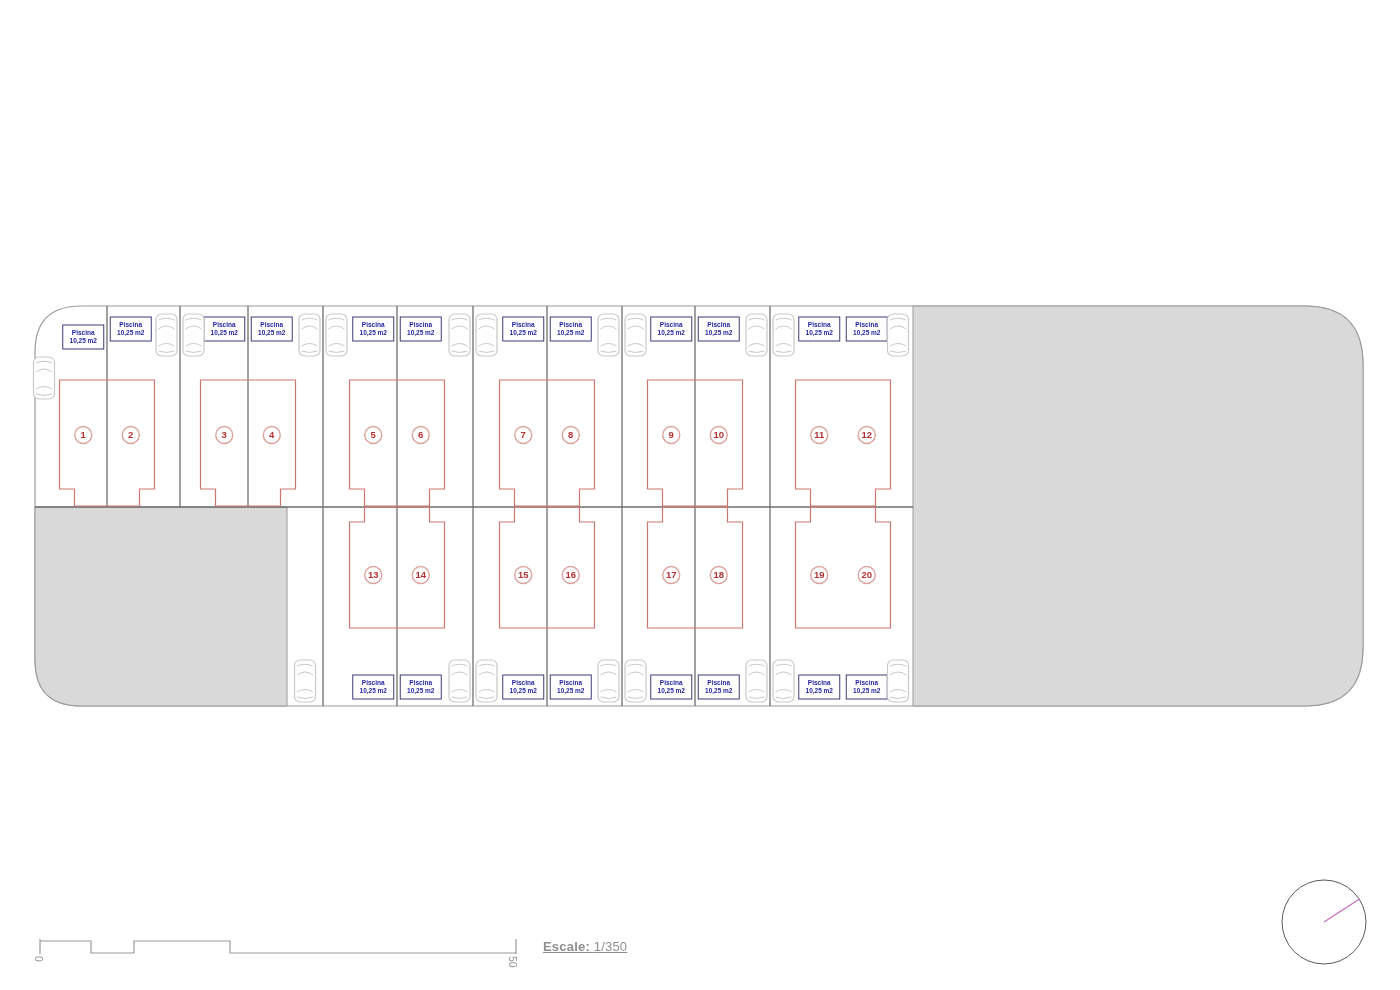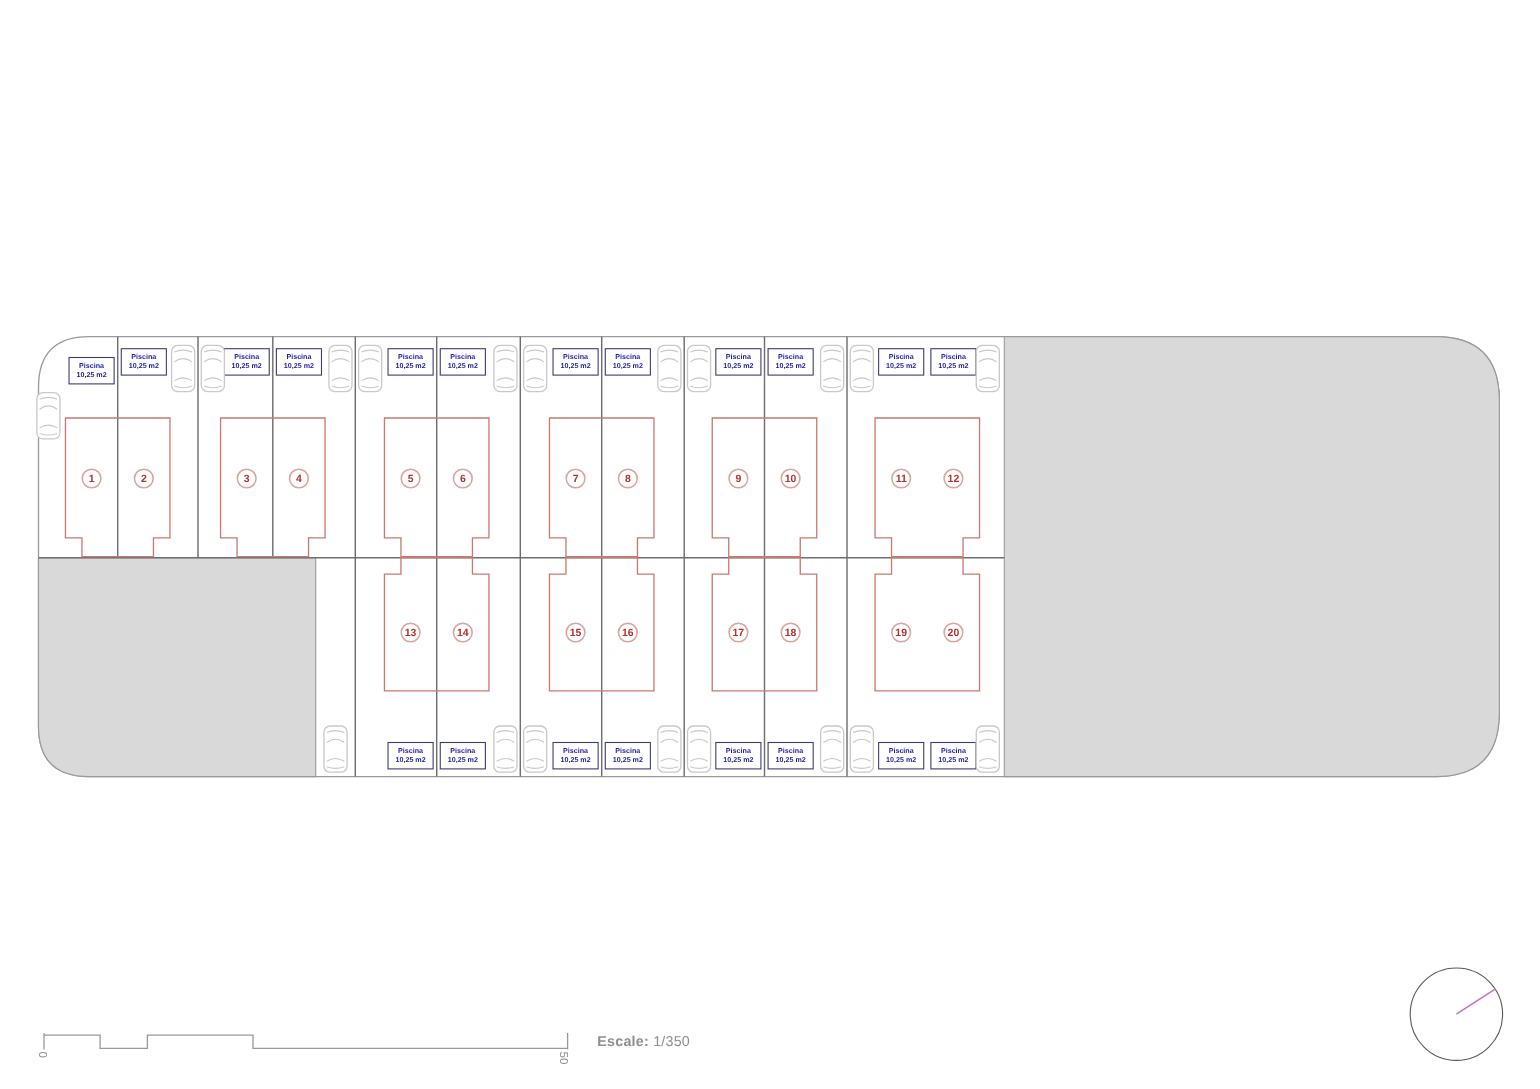--- a/index.html
+++ b/index.html
@@ -2,21 +2,21 @@
 <html><head>
 <meta charset="utf-8">
 <style>
   html,body{margin:0;padding:0;background:#ffffff;}
   body{
     width:1400px;height:990px;position:relative;overflow:hidden;
     font-family:"Liberation Sans","DejaVu Sans",sans-serif;
   }
   #plan-svg{position:absolute;left:0;top:0;}
   .overlay{position:absolute;color:#8f8f8f;}
-  .escale{left:543px;top:939px;font-size:13px;letter-spacing:0.2px;}
+  .escale{left:543px;top:939px;font-size:13px;letter-spacing:0.2px;text-decoration:underline;}
   .escale .lbl{font-weight:bold;}
   .tick{writing-mode:vertical-rl;font-size:10.5px;line-height:1;}
   .tick0{left:33px;top:956px;}
   .tick50{left:507px;top:956px;}
 </style>
 </head>
 <body>
 
 <svg id="plan-svg" width="1400" height="990" viewBox="0 0 1400 990">
     <path d="M 81,306 H 1305 Q 1363,306 1363,364 V 648 Q 1363,706 1305,706 H 81 Q 35,706 35,660 V 352 Q 35,306 81,306 Z" fill="#ffffff" stroke="#9a9a9a" stroke-width="1.2"></path>

